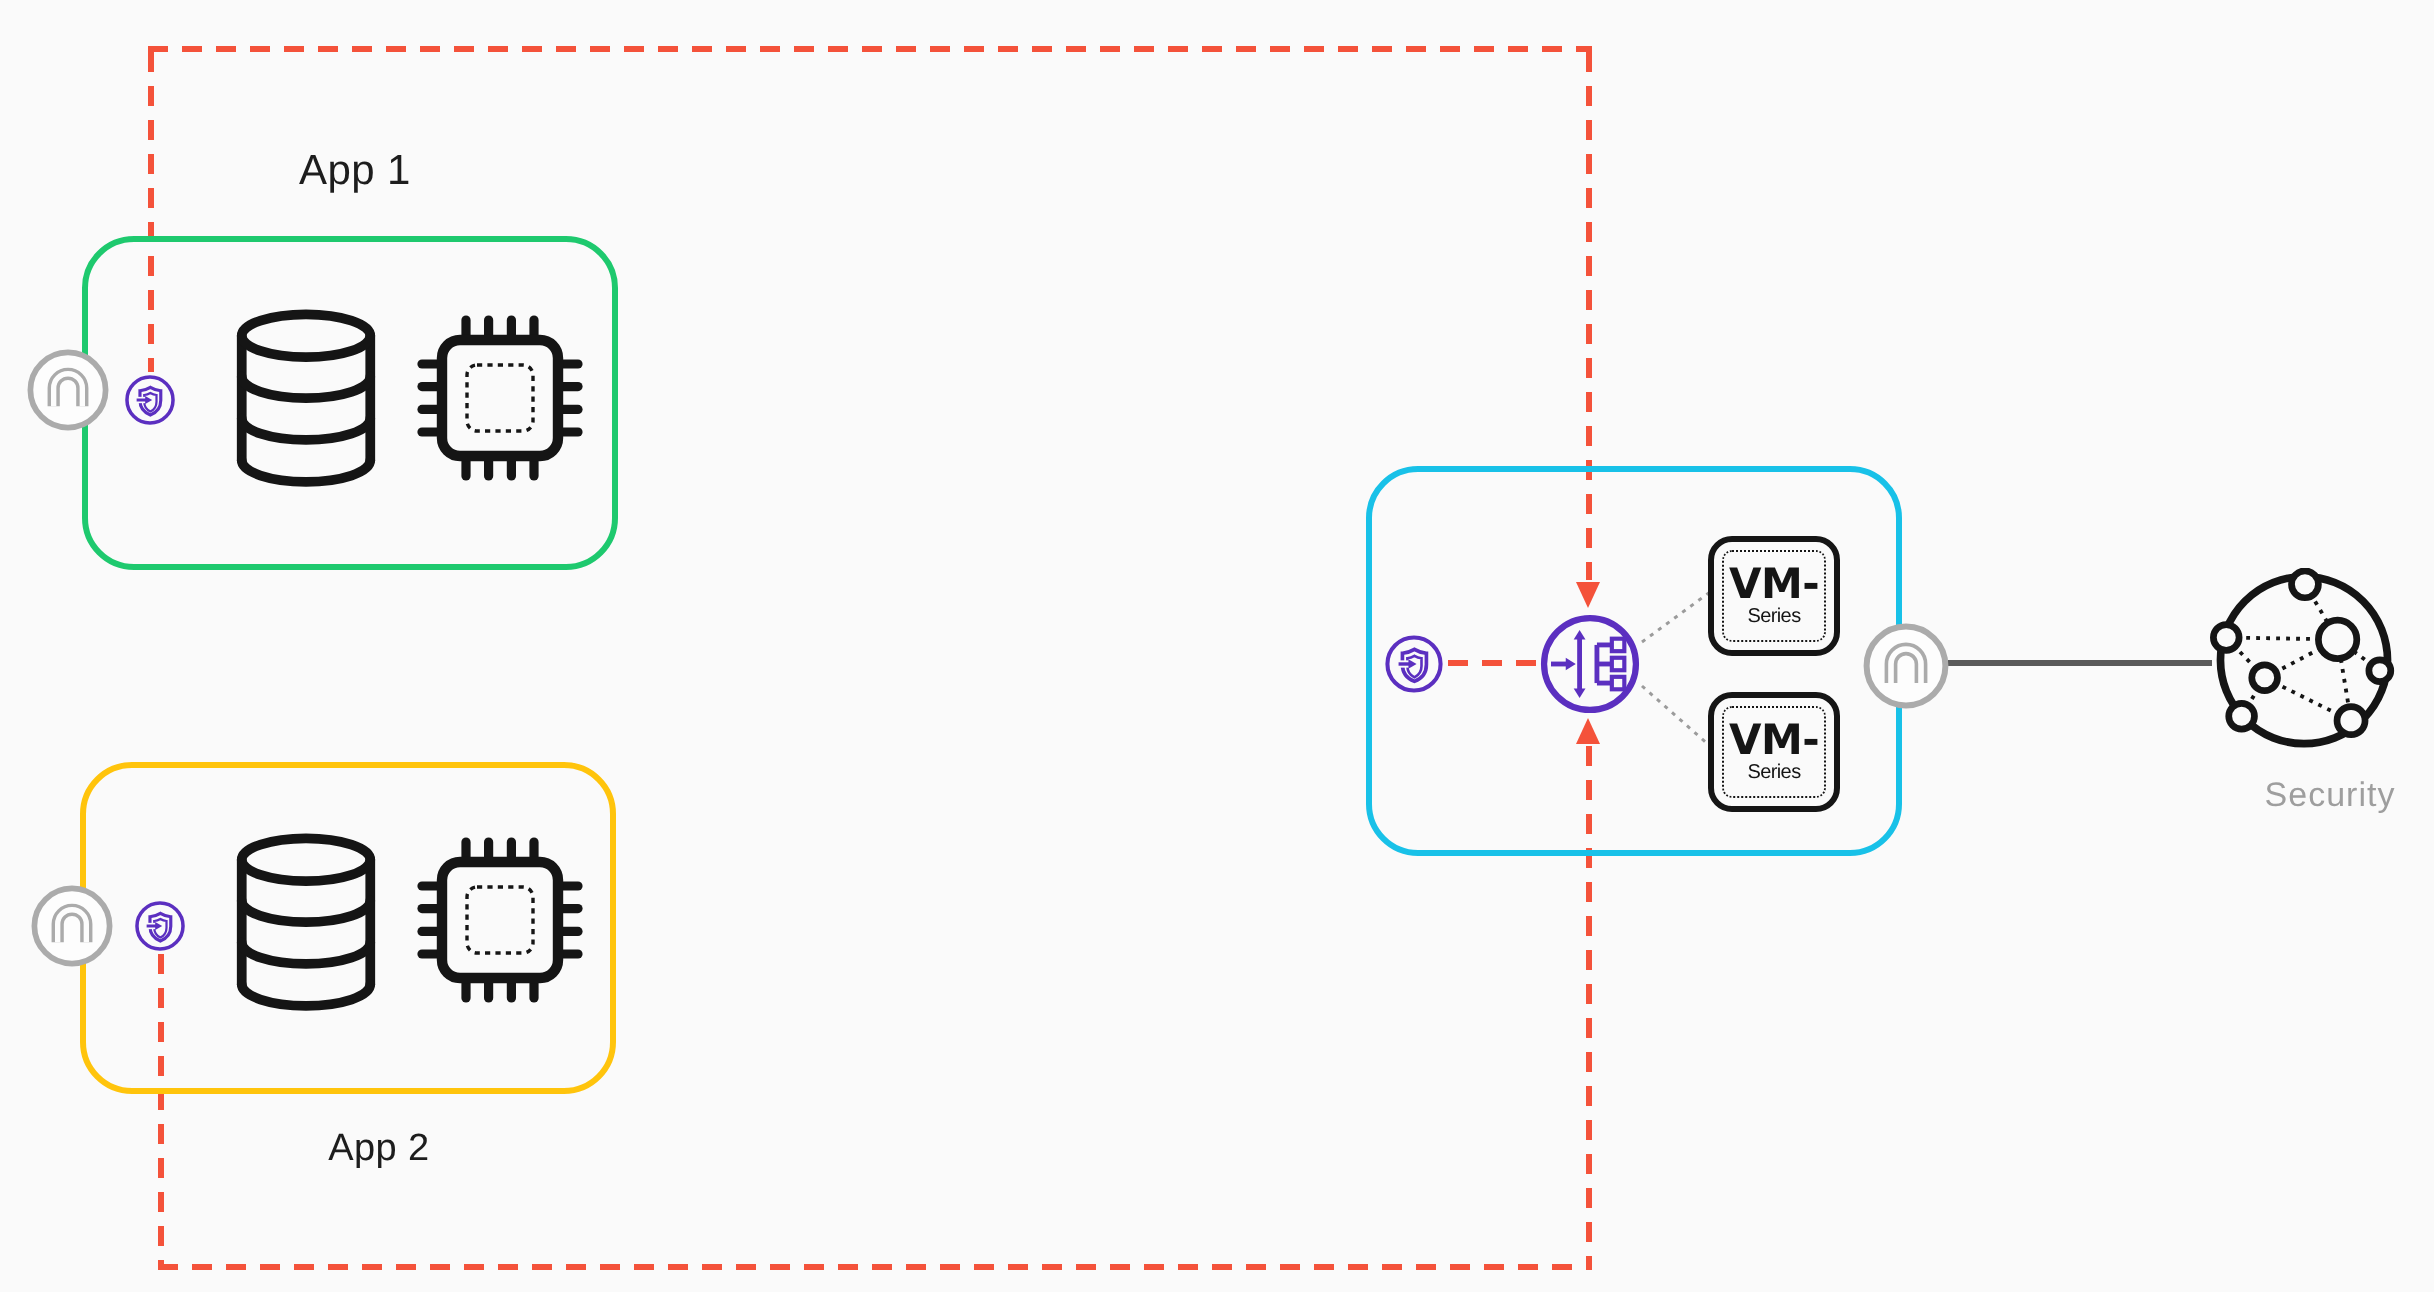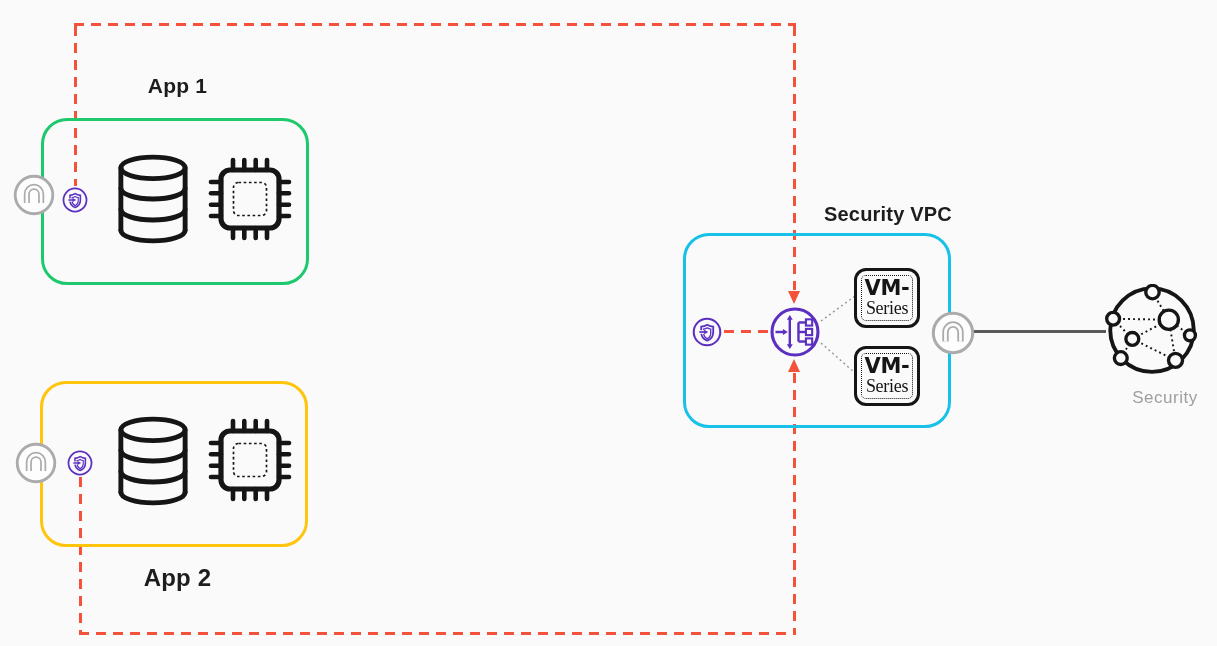--- a/index.html
+++ b/index.html
@@ -18,42 +18,42 @@
   .dash-v{width:3px;background:repeating-linear-gradient(180deg,var(--traffic-dash) 0 10px,transparent 10px 17px)}
   .arrow{position:absolute;width:0;height:0;z-index:2}
   .arrow-down{border-left:6.5px solid transparent;border-right:6.5px solid transparent;border-top:13px solid var(--traffic-dash)}
   .arrow-up{border-left:6.5px solid transparent;border-right:6.5px solid transparent;border-bottom:13px solid var(--traffic-dash)}
 
   
   .vpc-box{position:absolute;border-radius:26px;z-index:2;background:transparent}
   .box-app1{left:41px;top:118px;width:268px;height:167px;border:3px solid var(--app1-border)}
   .box-app2{left:40px;top:381px;width:268px;height:166px;border:3px solid var(--app2-border)}
   .box-svpc{left:683px;top:233px;width:268px;height:195px;border:3px solid var(--security-vpc-border)}
-  .box-title{position:absolute;z-index:3;font-weight:700;color:var(--title-ink);text-align:center;letter-spacing:.2px}
+  .box-title{position:absolute;z-index:3;font-weight:400;color:var(--title-ink);text-align:center;letter-spacing:.2px}
   .title-app1{left:120px;top:74px;width:115px;font-size:21px}
-  .title-app2{left:120px;top:564px;width:115px;font-size:24px}
+  .title-app2{left:132px;top:564px;width:115px;font-size:19px}
   .title-svpc{left:816px;top:203px;width:144px;font-size:20px}
 
   
   .ic{position:absolute;z-index:3}
   .ic svg{display:block;width:100%;height:100%}
 
   
   .st-ink{stroke:var(--icon-ink)}
   .st-purple{stroke:var(--endpoint-purple)}
   .fl-purple{fill:var(--endpoint-purple)}
   .st-gray{stroke:var(--icon-gray)}
   .fl-bg{fill:var(--background)}
   .fl-none{fill:none}
 
   
   .vm-box{position:absolute;width:66px;height:60px;border:3px solid var(--icon-ink);border-radius:12px;background:var(--background);z-index:3}
   .vm-inner{position:absolute;inset:4px;border:1.6px dotted var(--icon-ink);border-radius:5px;display:flex;flex-direction:column;align-items:center;justify-content:center}
   .vm-line1{font-family:"DejaVu Sans",sans-serif;font-weight:700;font-size:21px;line-height:1;color:var(--icon-ink);letter-spacing:-.3px}
-  .vm-line2{font-family:Liberation Serif, serif;font-weight:400;font-size:18px;line-height:1.1;color:var(--icon-ink);letter-spacing:-.3px}
+  .vm-line2{font-family:Liberation Sans, sans-serif;font-weight:400;font-size:10px;line-height:1.1;color:var(--icon-ink);letter-spacing:-.3px}
 
   
   .solid-line{position:absolute;left:974px;top:330px;width:132px;height:2.5px;background:var(--connector-gray);z-index:1}
 
   
   .overlay{position:absolute;inset:0;z-index:2;pointer-events:none}
   .dotted{stroke:#9b9b9b;stroke-width:1.5;stroke-dasharray:2 3;fill:none}
 
   .internet-label{position:absolute;left:1115px;top:388px;width:100px;text-align:center;font-size:17px;color:var(--internet-label-gray);letter-spacing:.5px;z-index:3}
 </style>
@@ -211,21 +211,20 @@
       <svg>
         <use href="#icon-db"></use>
       </svg>
     </div>
   <div class="ic" style="left:206px;top:416px;width:88px;height:88px">
       <svg>
         <use href="#icon-chip"></use>
       </svg>
     </div>
 
-  <div class="box-title title-svpc">Security VPC</div>
   <div class="vpc-box box-svpc"></div>
   <div class="ic" style="left:692px;top:317px;width:30px;height:30px">
       <svg>
         <use href="#icon-shield"></use>
       </svg>
     </div>
   <div class="ic" style="left:769px;top:306px;width:52px;height:52px">
       <svg>
         <use href="#icon-gwlb"></use>
       </svg>

